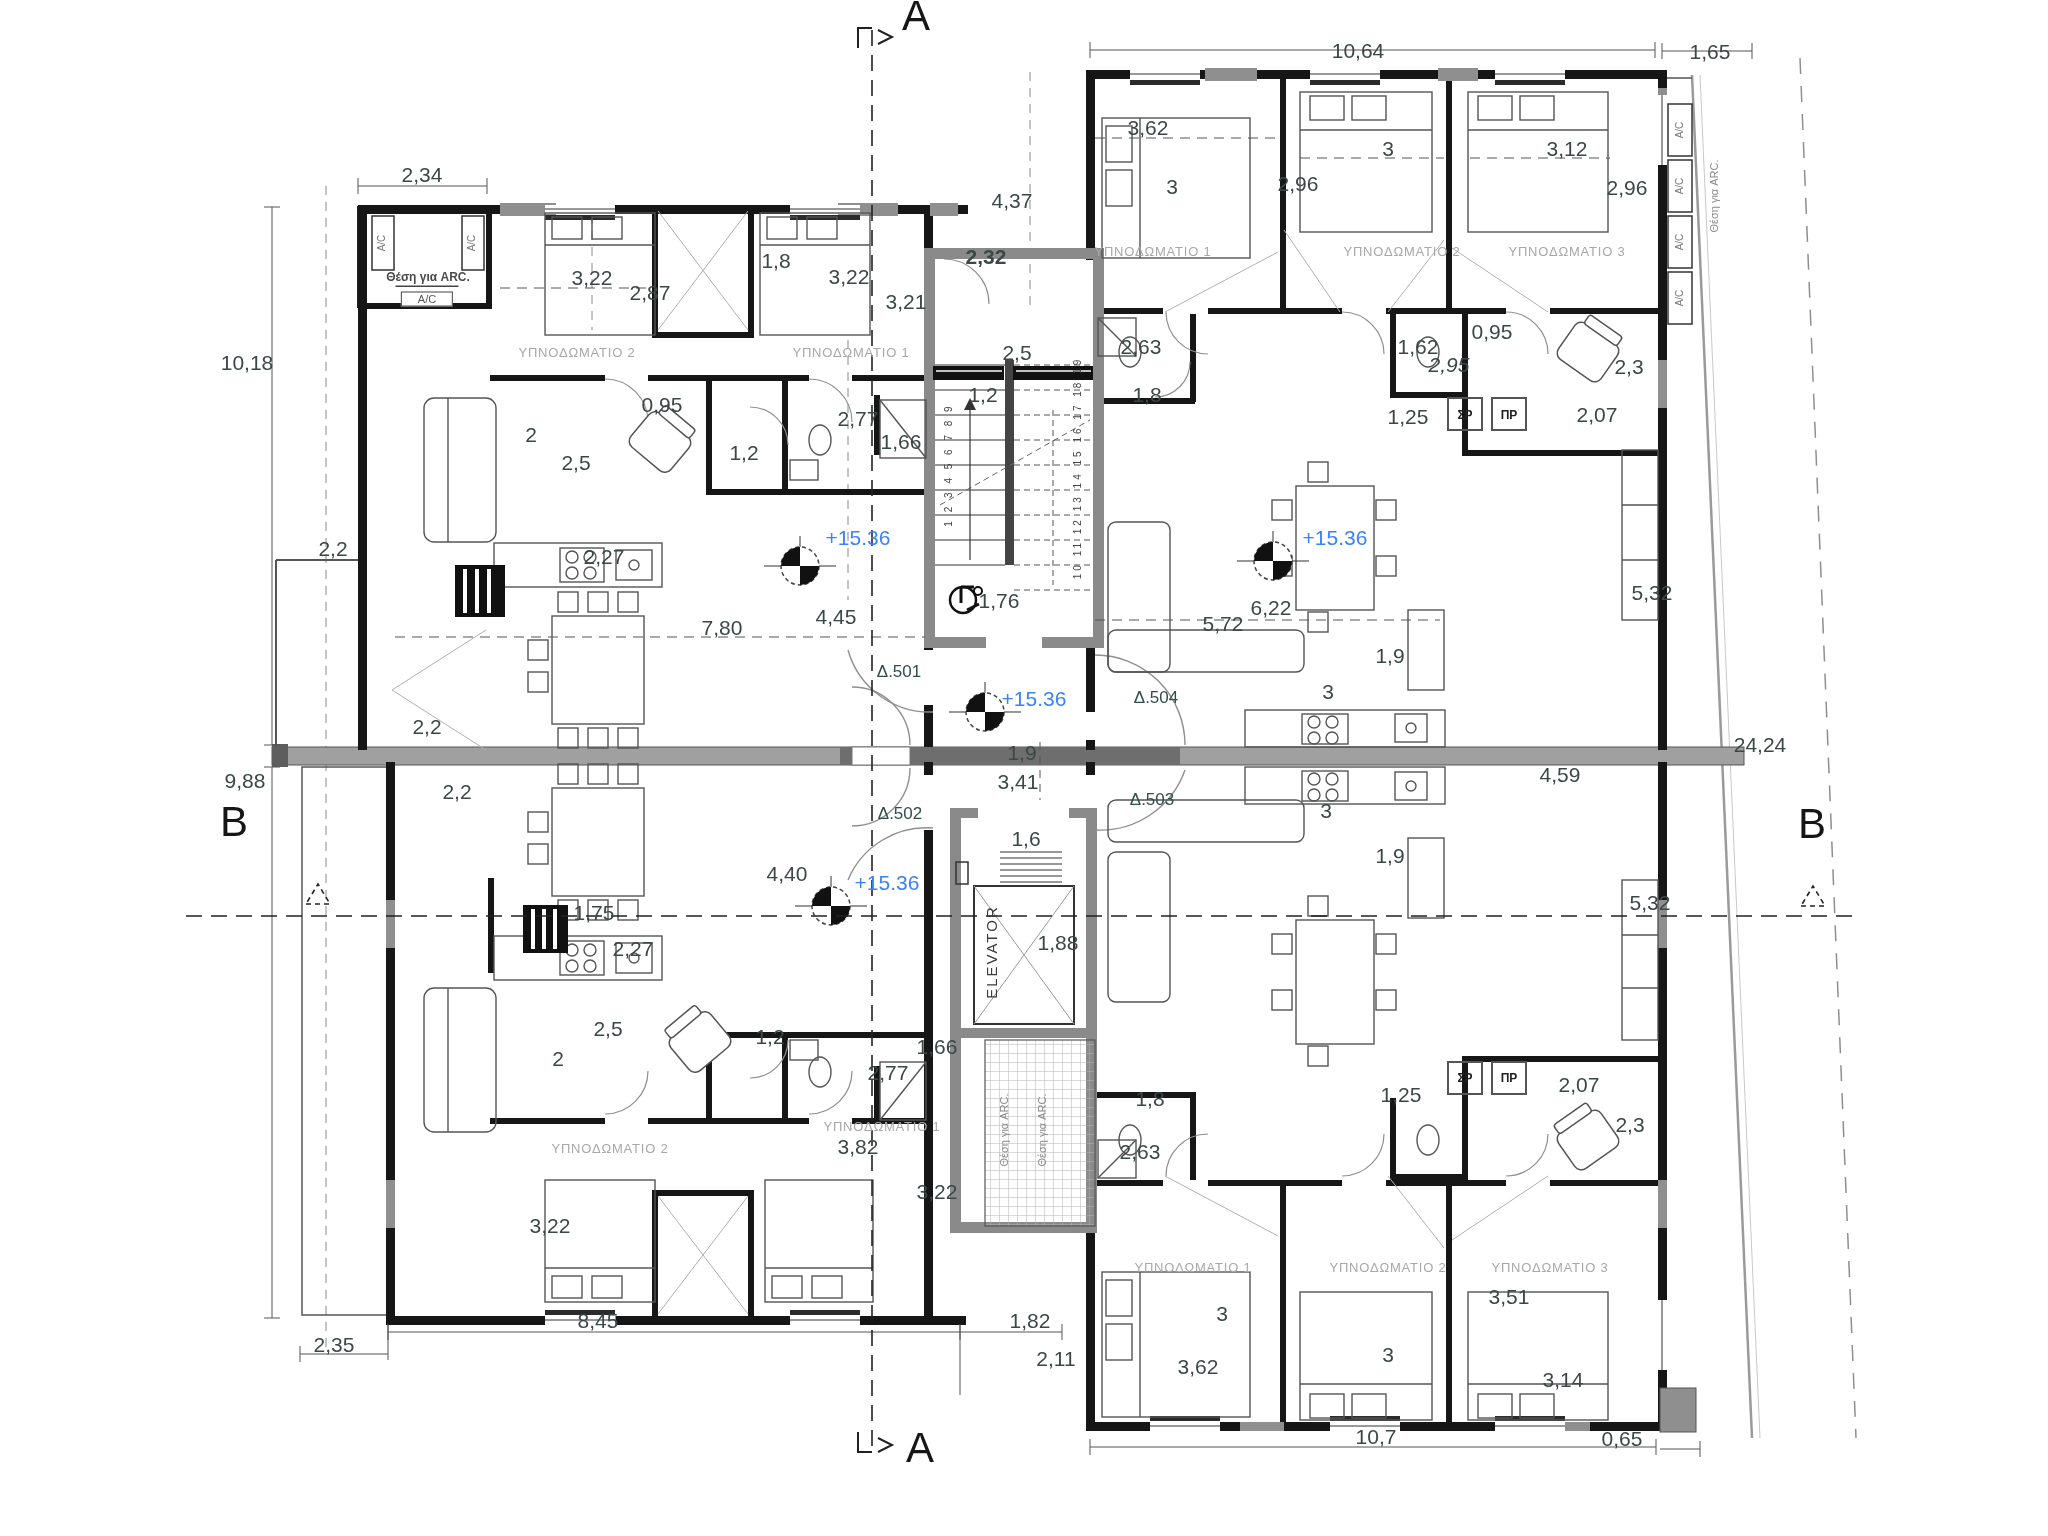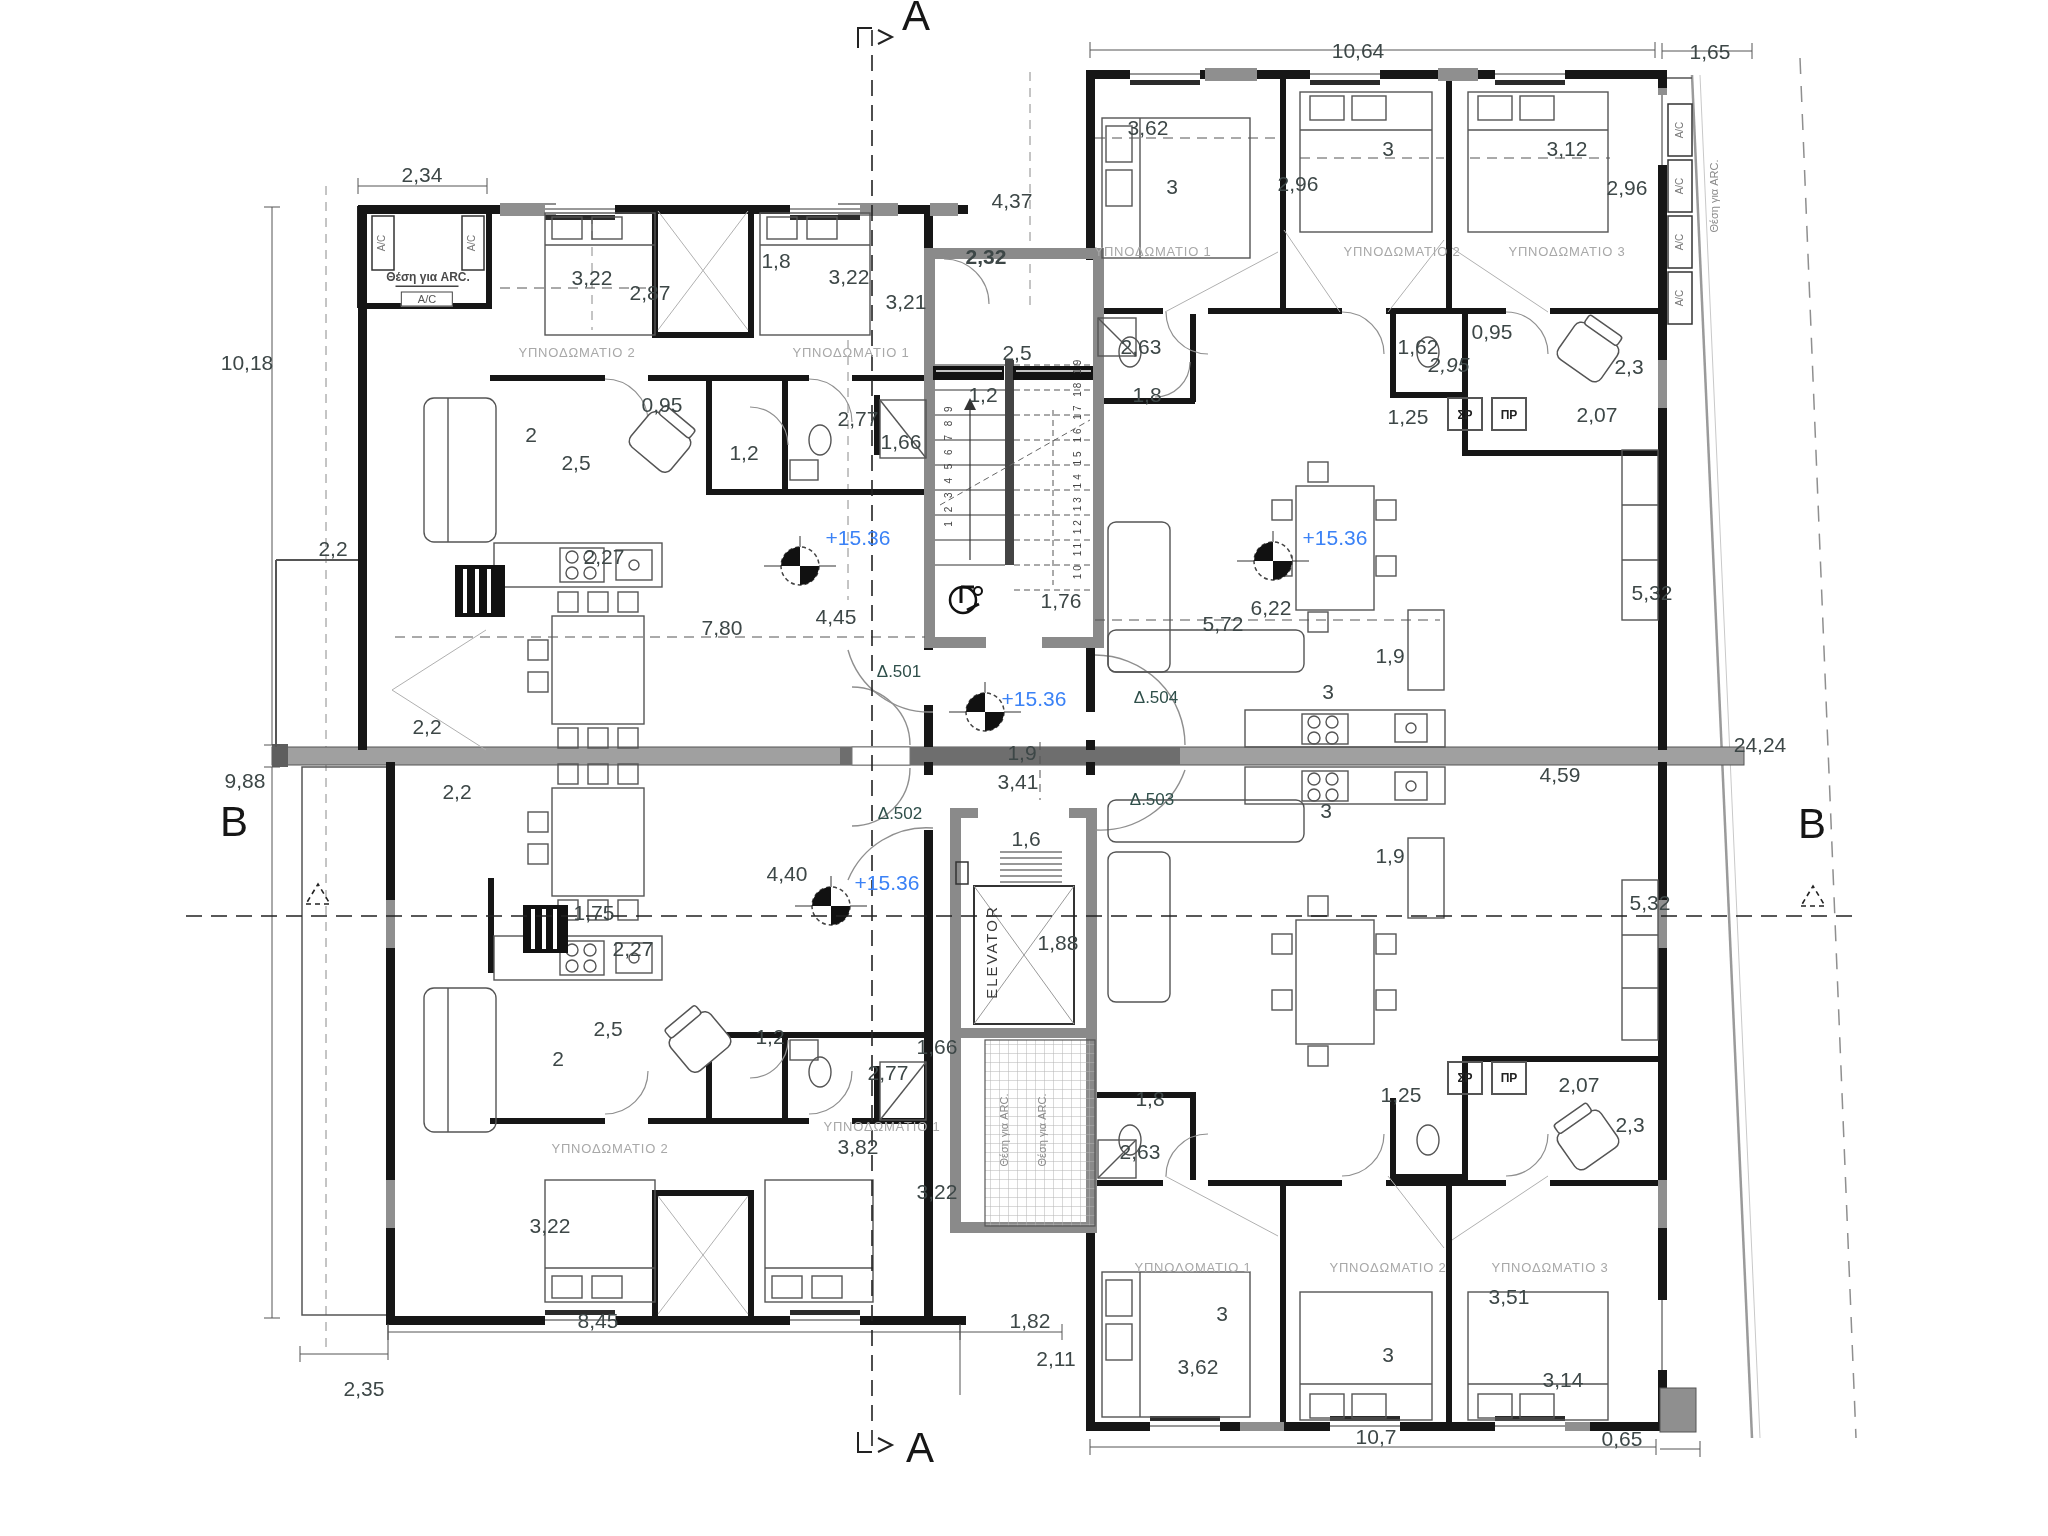--- a/index.html
+++ b/index.html
@@ -509,21 +509,21 @@
 <div id="labels">
       <span class="lb sec" style="left: 916px; top: 16px; transform: translate(-50%, -50%);">A</span>
       <span class="lb sec" style="left: 920px; top: 1448px; transform: translate(-50%, -50%);">A</span>
       <span class="lb sec" style="left: 234px; top: 822px; transform: translate(-50%, -50%);">B</span>
       <span class="lb sec" style="left: 1812px; top: 824px; transform: translate(-50%, -50%);">B</span>
       <span class="lb dim" style="left: 1358px; top: 50px; transform: translate(-50%, -50%);">10,64</span>
       <span class="lb dim" style="left: 1710px; top: 51px; transform: translate(-50%, -50%);">1,65</span>
       <span class="lb dim" style="left: 422px; top: 174px; transform: translate(-50%, -50%);">2,34</span>
       <span class="lb dim" style="left: 247px; top: 362px; transform: translate(-50%, -50%);">10,18</span>
       <span class="lb dim" style="left: 245px; top: 780px; transform: translate(-50%, -50%);">9,88</span>
-      <span class="lb dim" style="left: 364px; top: 1344px; transform: translate(-50%, -50%); margin-top: 44px;">2,35</span>
+      <span class="lb dim" style="left: 334px; top: 1344px; transform: translate(-50%, -50%);">2,35</span>
       <span class="lb dim" style="left: 598px; top: 1320px; transform: translate(-50%, -50%);">8,45</span>
       <span class="lb dim" style="left: 1030px; top: 1320px; transform: translate(-50%, -50%);">1,82</span>
       <span class="lb dim" style="left: 1056px; top: 1358px; transform: translate(-50%, -50%);">2,11</span>
       <span class="lb dim" style="left: 1376px; top: 1436px; transform: translate(-50%, -50%);">10,7</span>
       <span class="lb dim" style="left: 1622px; top: 1438px; transform: translate(-50%, -50%);">0,65</span>
       <span class="lb dim" style="left: 1760px; top: 744px; transform: translate(-50%, -50%);">24,24</span>
       <span class="lb dim" style="left: 1652px; top: 592px; transform: translate(-50%, -50%);">5,32</span>
       <span class="lb dim" style="left: 1650px; top: 902px; transform: translate(-50%, -50%);">5,32</span>
       <span class="lb dim" style="left: 1560px; top: 774px; transform: translate(-50%, -50%);">4,59</span>
       <span class="lb dim" style="left: 1012px; top: 200px; transform: translate(-50%, -50%);">4,37</span>
@@ -547,21 +547,21 @@
       <span class="lb dim" style="left: 722px; top: 627px; transform: translate(-50%, -50%);">7,80</span>
       <span class="lb dim" style="left: 836px; top: 616px; transform: translate(-50%, -50%);">4,45</span>
       <span class="lb lvl" style="left: 858px; top: 537px; transform: translate(-50%, -50%);">+15.36</span>
       <span class="lb dim" style="left: 333px; top: 548px; transform: translate(-50%, -50%);">2,2</span>
       <span class="lb dim" style="left: 427px; top: 726px; transform: translate(-50%, -50%);">2,2</span>
       <span class="lb dim" style="left: 457px; top: 791px; transform: translate(-50%, -50%);">2,2</span>
       <span class="lb apt" style="left: 899px; top: 671px; transform: translate(-50%, -50%);">Δ.501</span>
       <span class="lb apt" style="left: 900px; top: 813px; transform: translate(-50%, -50%);">Δ.502</span>
       <span class="lb apt" style="left: 1152px; top: 799px; transform: translate(-50%, -50%);">Δ.503</span>
       <span class="lb apt" style="left: 1156px; top: 697px; transform: translate(-50%, -50%);">Δ.504</span>
-      <span class="lb dim" style="left: 1061px; top: 600px; transform: translate(-50%, -50%);">1,76</span>
+      <span class="lb dim" style="left: 999px; top: 600px; transform: translate(-50%, -50%);">1,76</span>
       <span class="lb dim" style="left: 1022px; top: 752px; transform: translate(-50%, -50%);">1,9</span>
       <span class="lb dim" style="left: 1018px; top: 781px; transform: translate(-50%, -50%);">3,41</span>
       <span class="lb dim" style="left: 1026px; top: 838px; transform: translate(-50%, -50%);">1,6</span>
       <span class="lb elev" style="left: 991px; top: 952px; transform: translate(-50%, -50%) rotate(-90deg);">ELEVATOR</span>
       <span class="lb dim" style="left: 1058px; top: 942px; transform: translate(-50%, -50%);">1,88</span>
       <span class="lb arcv" style="left: 1004px; top: 1130px; transform: translate(-50%, -50%) rotate(-90deg);">Θέση για ARC.</span>
       <span class="lb arcv" style="left: 1042px; top: 1130px; transform: translate(-50%, -50%) rotate(-90deg);">Θέση για ARC.</span>
       <span class="lb stairs" style="left: 949px; top: 465px; transform: translate(-50%, -50%) rotate(-90deg);">1 2 3 4 5 6 7 8 9</span>
       <span class="lb stairs" style="left: 1078px; top: 468px; transform: translate(-50%, -50%) rotate(-90deg);">10 11 12 13 14 15 16 17 18 19</span>
       <span class="lb dim" style="left: 1148px; top: 127px; transform: translate(-50%, -50%);">3,62</span>

